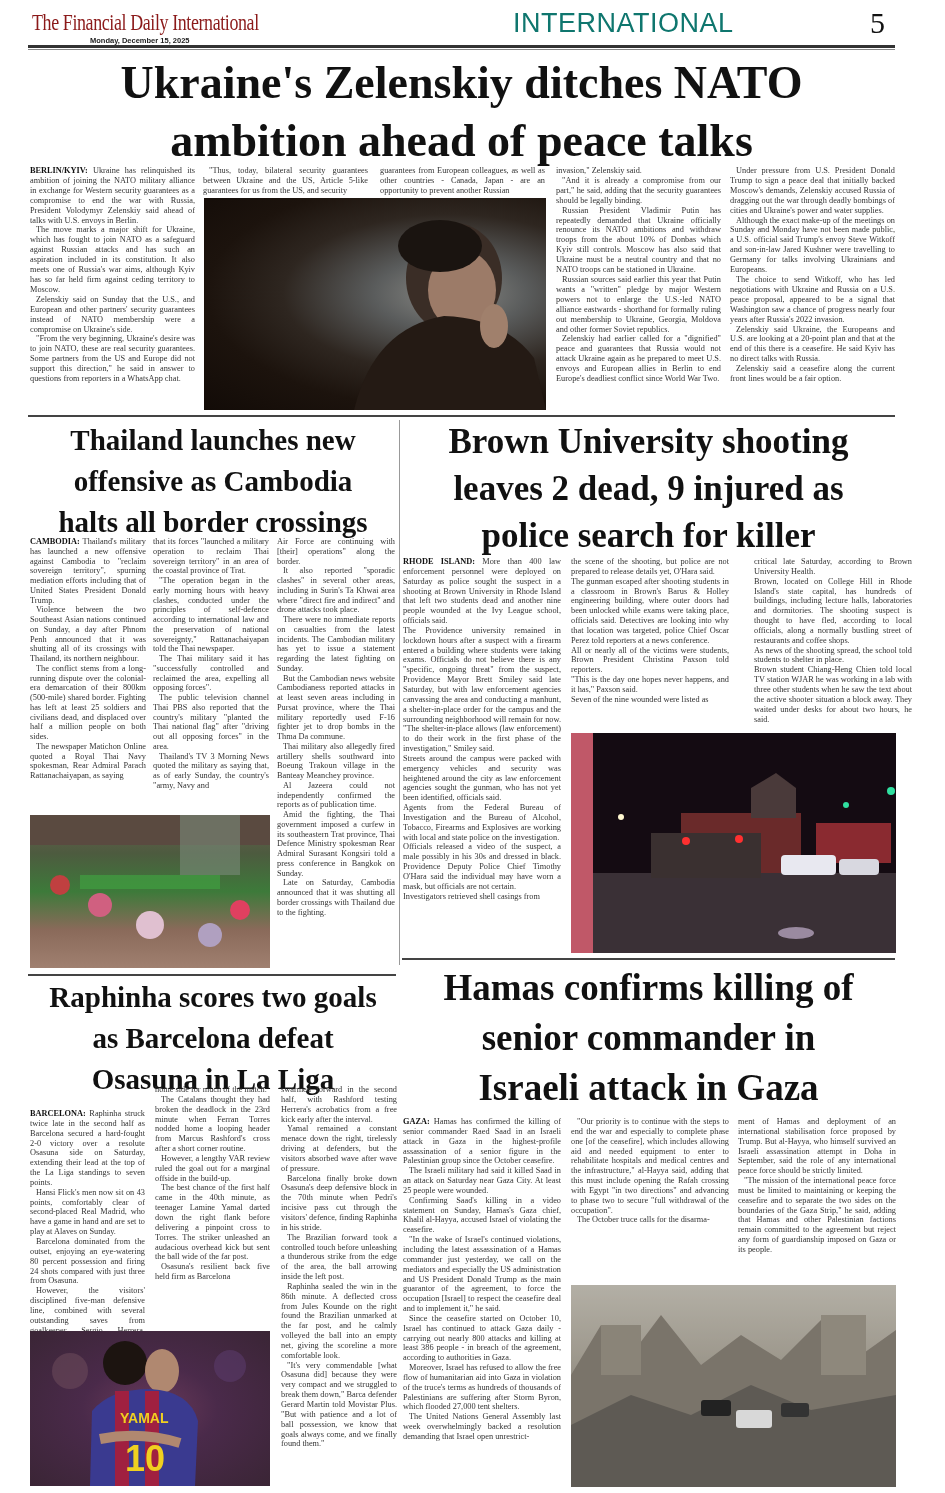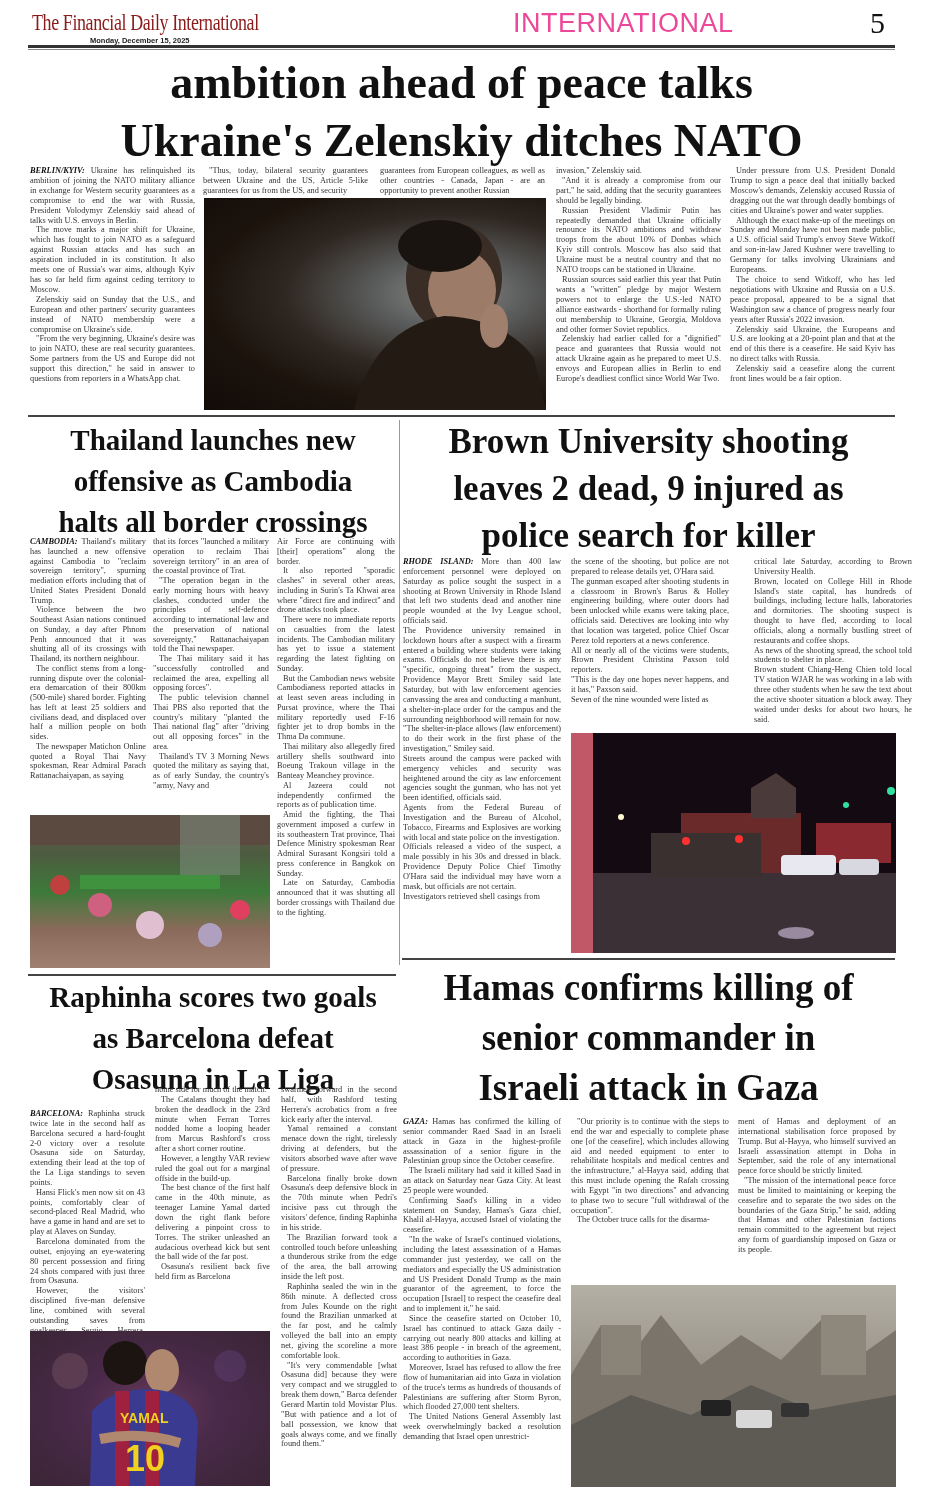--- a/index.html
+++ b/index.html
@@ -1,48 +1,48 @@
 <!DOCTYPE html>
 <html><head>
 <meta charset="utf-8">
 <style>
   * { box-sizing: border-box; margin: 0; padding: 0; }
   body { width: 945px; height: 1493px; background: #ffffff; position: relative; overflow: hidden; font-family: "Liberation Serif", serif; color: #222; }
   .abs { position: absolute; }
   .masthead-logo { left: 32px; top: 10px; font-family: "Liberation Serif", serif; font-size: 23px; color: #8b1a1a; transform: scaleX(0.78); transform-origin: left top; letter-spacing: -0.5px; white-space: nowrap; }
   .masthead-date { left: 62px; top: 36px; font-family: "Liberation Sans", sans-serif; font-size: 7.5px; font-weight: bold; color: #222; padding-left: 28px; }
-  .section-title { left: 513px; top: 8px; font-family: "Liberation Sans", sans-serif; font-size: 27px; color: #ec4899; letter-spacing: 0.5px; }
+  .section-title { left: 513px; top: 8px; font-family: "Liberation Sans", sans-serif; font-size: 27px; color: #0f766e; letter-spacing: 0.5px; }
   .page-number { left: 870px; top: 6px; font-family: "Liberation Serif", serif; font-size: 30px; color: #111; }
   .rule-top { left: 28px; top: 45px; width: 867px; height: 3px; background: #333; }
   .rule-top2 { left: 28px; top: 49px; width: 867px; height: 1px; background: #888; }
   .headline { font-family: "Liberation Serif", serif; font-weight: bold; color: #111; text-align: center; line-height: 1; transform-origin: center top; }
   .h1 { left: 28px; top: 54px; width: 867px; font-size: 46px; line-height: 58px; }
   .col { font-size: 8.3px; line-height: 9.9px; text-align: justify; color: #333; }
   .col p { text-indent: 6px; }
   .col p.noind { text-indent: 0; }
-  .dateline { font-weight: bold; color: #111; font-style: italic; }
+  .dateline { font-weight: bold; color: #111; }
   .photo { overflow: hidden; }
   .divider { height: 2px; background: #444; }
   .vdiv { width: 1px; background: #999; }
   .h2 { font-size: 29px; line-height: 41px; }
   .h3 { font-size: 35px; line-height: 47px; }
 </style>
 </head>
 <body>
 
 <div class="abs masthead-logo">The Financial Daily International</div>
 <div class="abs masthead-date">Monday, December 15, 2025</div>
 <div class="abs section-title">INTERNATIONAL</div>
 <div class="abs page-number">5</div>
 <div class="abs rule-top"></div>
 <div class="abs rule-top2"></div>
 
 <div class="abs headline h1">
+  <div>Ukraine's Zelenskiy ditches NATO</div>
   <div>ambition ahead of peace talks</div>
-  <div>Ukraine's Zelenskiy ditches NATO</div>
 </div>
 
 <div class="abs col" style="left:30px; top:166px; width:165px;">
   <p class="noind"><span class="dateline">BERLIN/KYIV:</span> <span>Ukraine has relinquished its ambition of joining the NATO military alliance in exchange for Western security guarantees as a compromise to end the war with Russia, President Volodymyr Zelenskiy said ahead of talks with U.S. envoys in Berlin.</span></p>
   <p>The move marks a major shift for Ukraine, which has fought to join NATO as a safeguard against Russian attacks and has such an aspiration included in its constitution. It also meets one of Russia's war aims, although Kyiv has so far held firm against ceding territory to Moscow.</p>
   <p>Zelenskiy said on Sunday that the U.S., and European and other partners' security guarantees instead of NATO membership were a compromise on Ukraine's side.</p>
   <p>"From the very beginning, Ukraine's desire was to join NATO, these are real security guarantees. Some partners from the US and Europe did not support this direction," he said in answer to questions from reporters in a WhatsApp chat.</p>
 </div>
 <div class="abs col" style="left:203px; top:166px; width:165px;">
   <p>"Thus, today, bilateral security guarantees between Ukraine and the US, Article 5-like guarantees for us from the US, and security</p>

